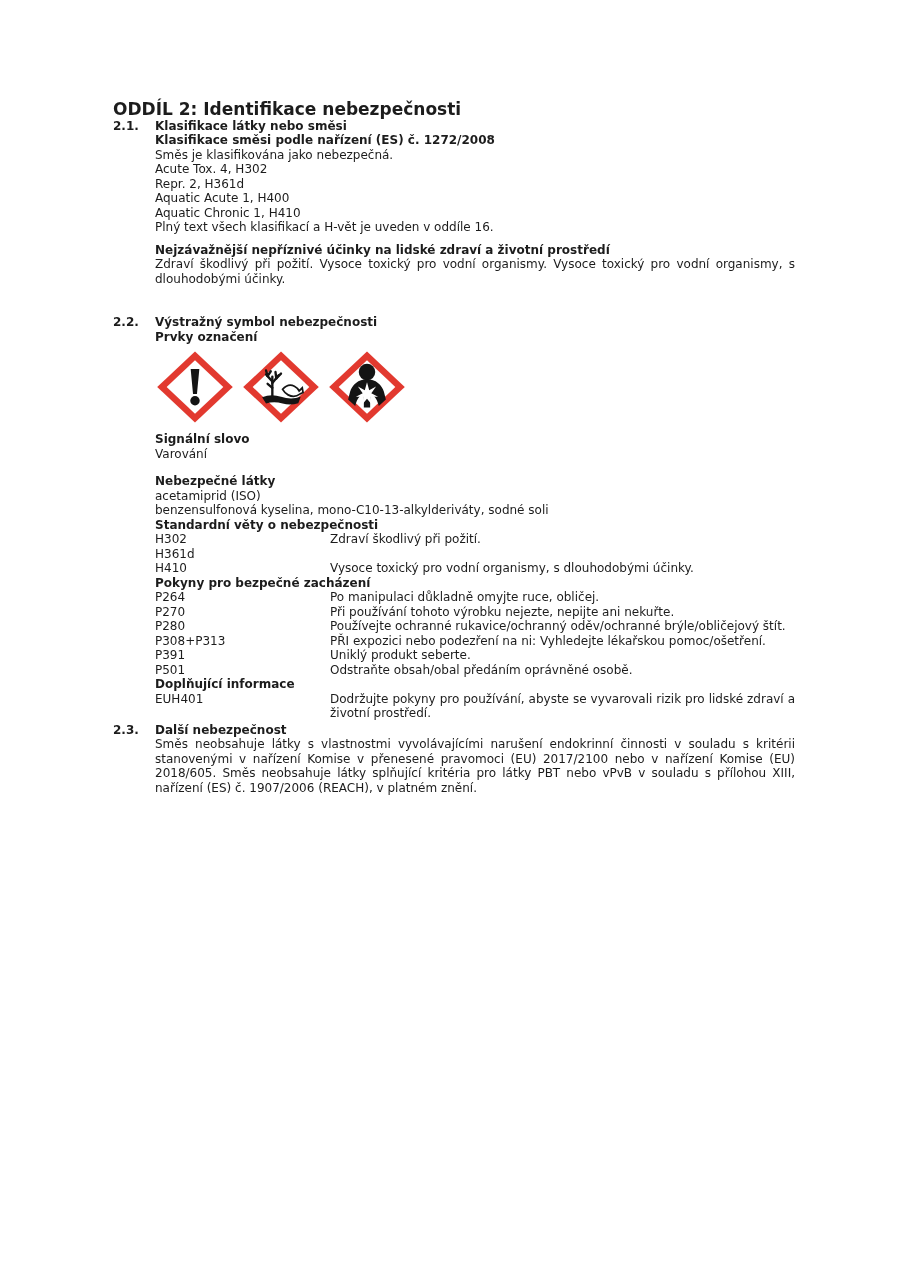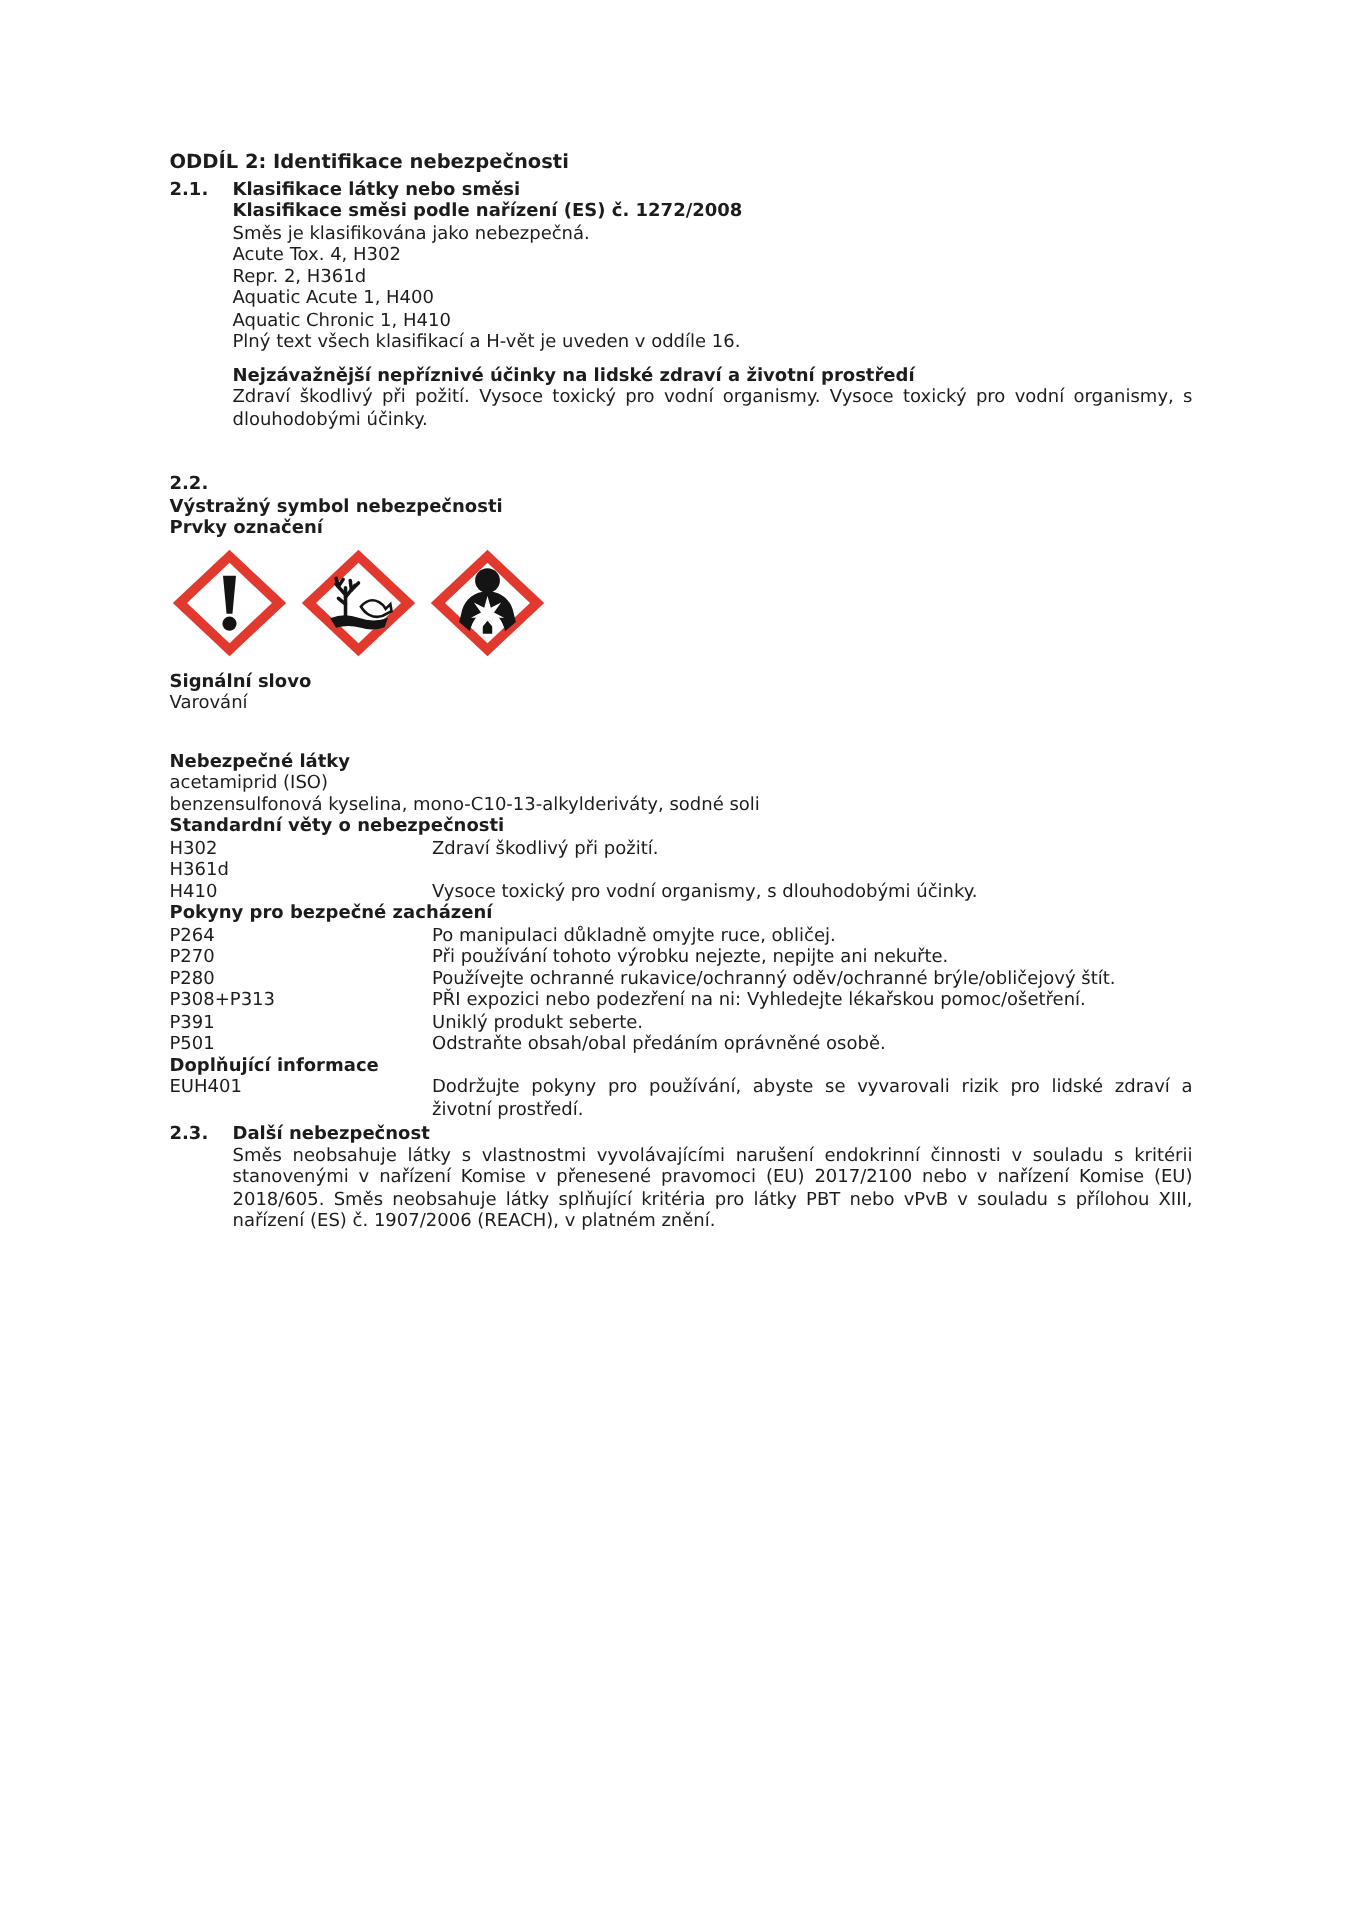--- a/index.html
+++ b/index.html
@@ -7,31 +7,31 @@
     width: 905px; height: 1280px;
     background: #ffffff;
     font-family: "DejaVu Sans", "Liberation Sans", sans-serif;
     font-size: 12px;
     line-height: 14.5px;
     color: #1c1c1c;
     overflow: hidden;
   }
   .page { padding: 102px 110px 0 113px; }
 
-  .doc-title { font-weight: bold; font-size: 13px; margin-bottom: 2px; }
+  .doc-title { font-weight: bold; font-size: 17px; margin-bottom: 2px; }
 
   .row { display: flex; align-items: flex-start; }
   .num { width: 42px; flex-shrink: 0; font-weight: bold; }
   .content { flex: 1; min-width: 0; }
   .h-sub { font-weight: bold; }
 
   .gap-sm { margin-top: 8px; }
   .gap-md { }
-  .gap-lg { margin-top: 24px; }
-  .gap-xl { margin-top: 29px; flex-direction: column; }
+  .gap-lg { margin-top: 13px; }
+  .gap-xl { margin-top: 29px; }
 
   .just { text-align: justify; }
 
   .pictos { display: flex; gap: 6px; margin: 6px 0 3px 0; }
   .picto { width: 80px; height: 74px; }
   .picto svg { width: 100%; height: 100%; display: block; }
 
   .defrow { display: flex; }
   .defcode { width: 175px; flex-shrink: 0; }
   .deftext { flex: 1; min-width: 0; }

